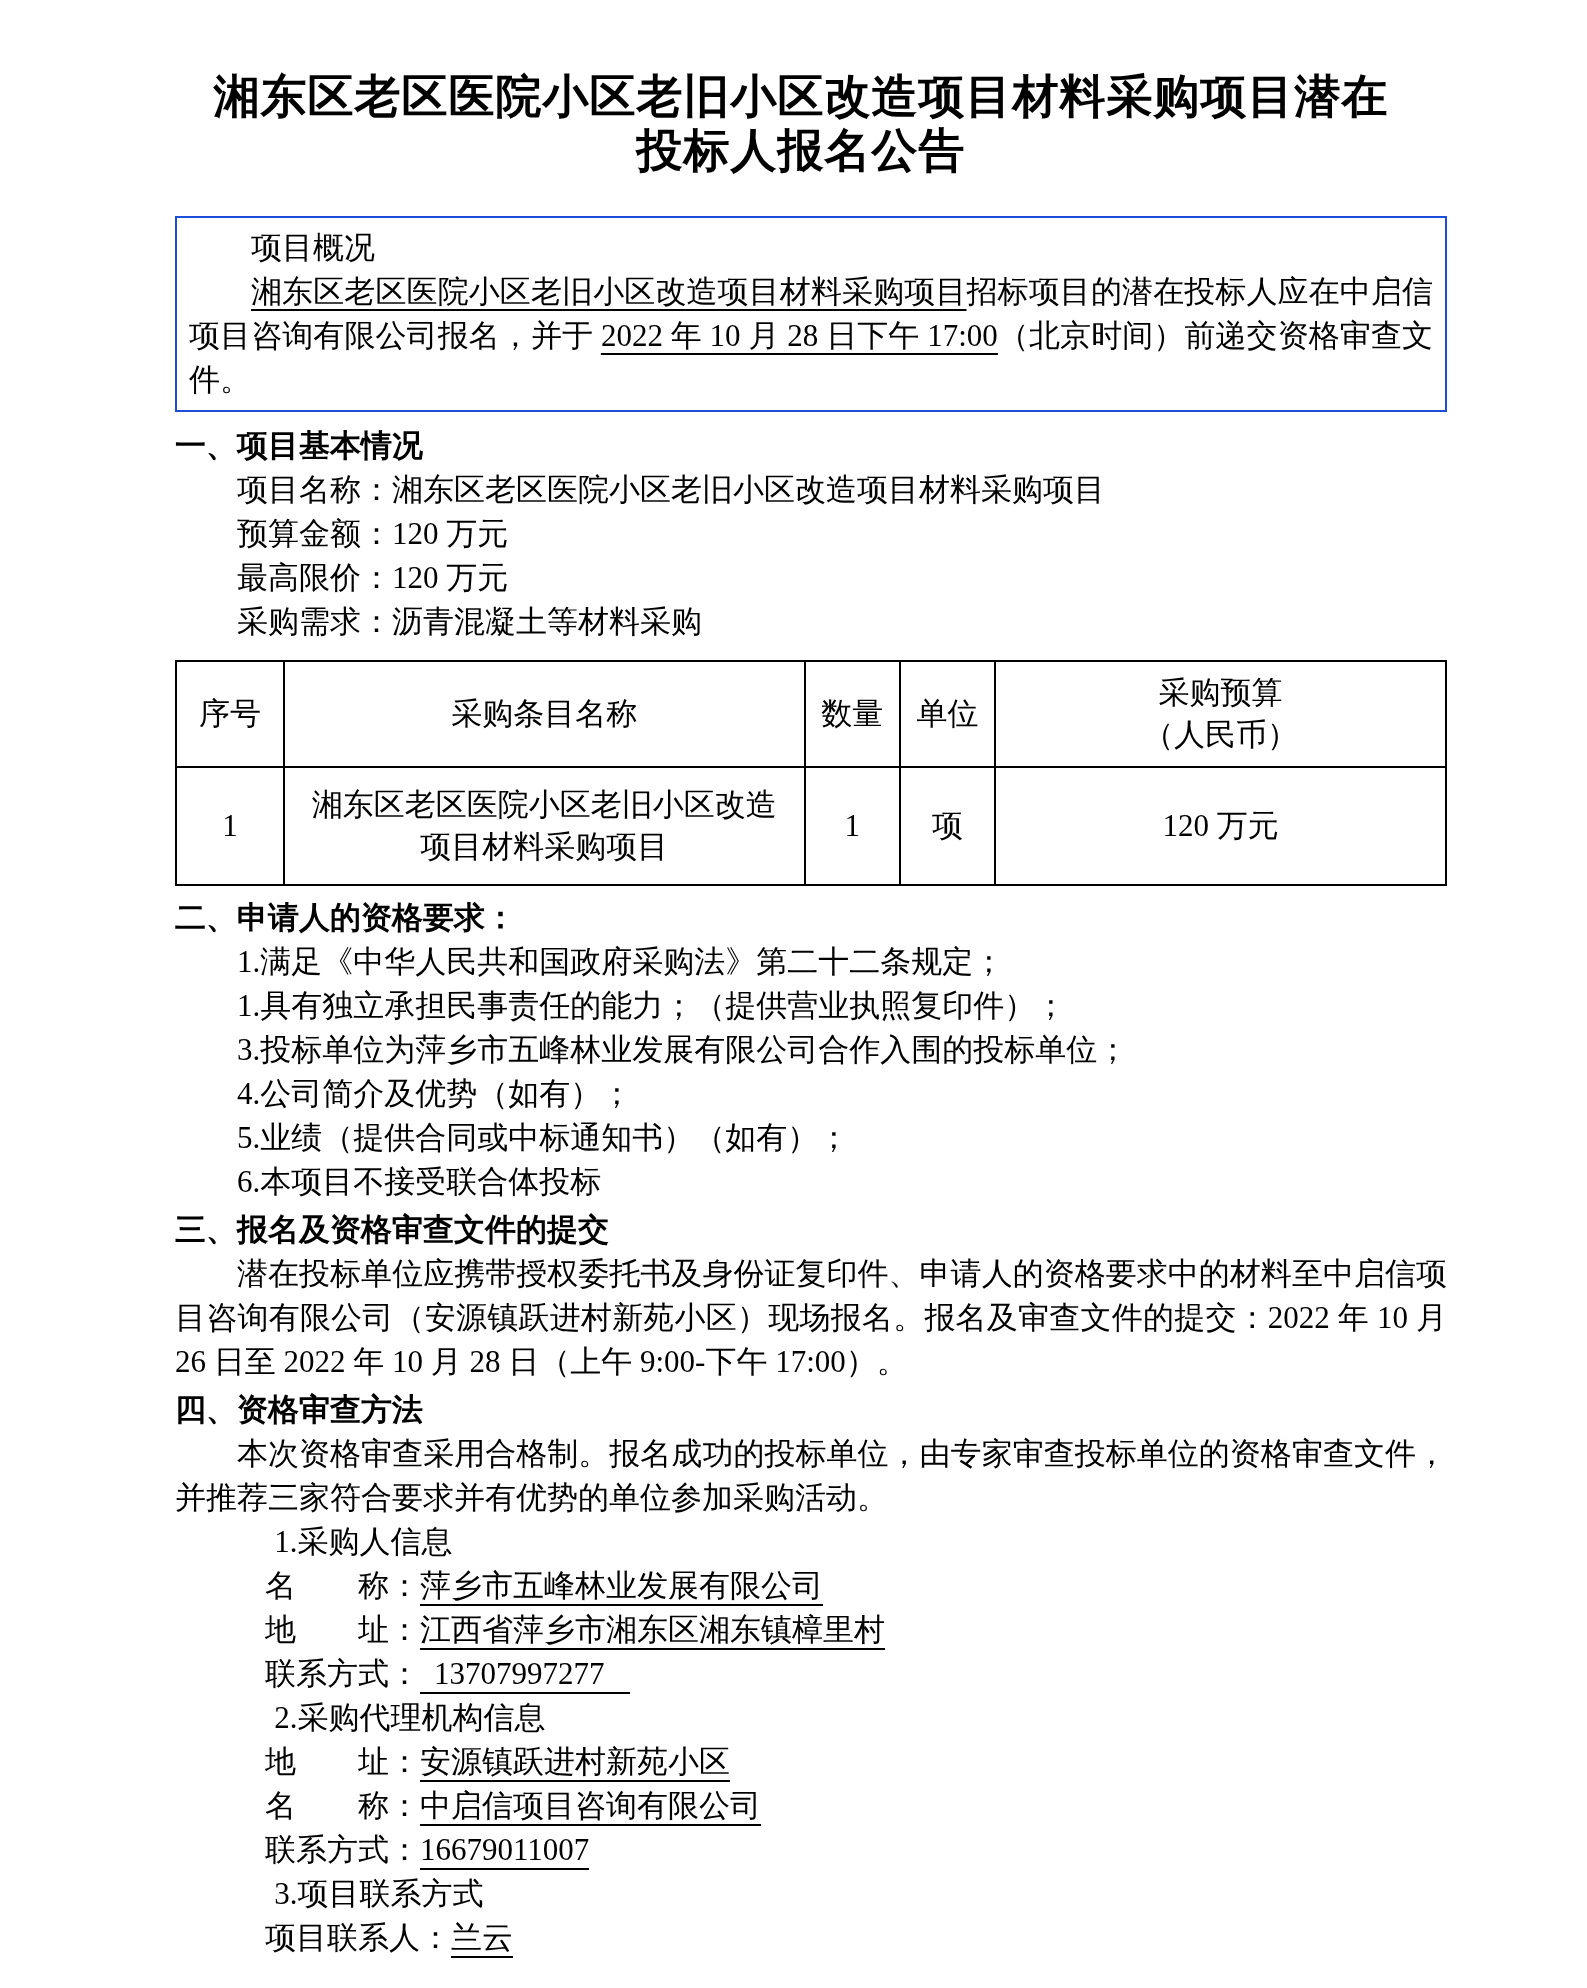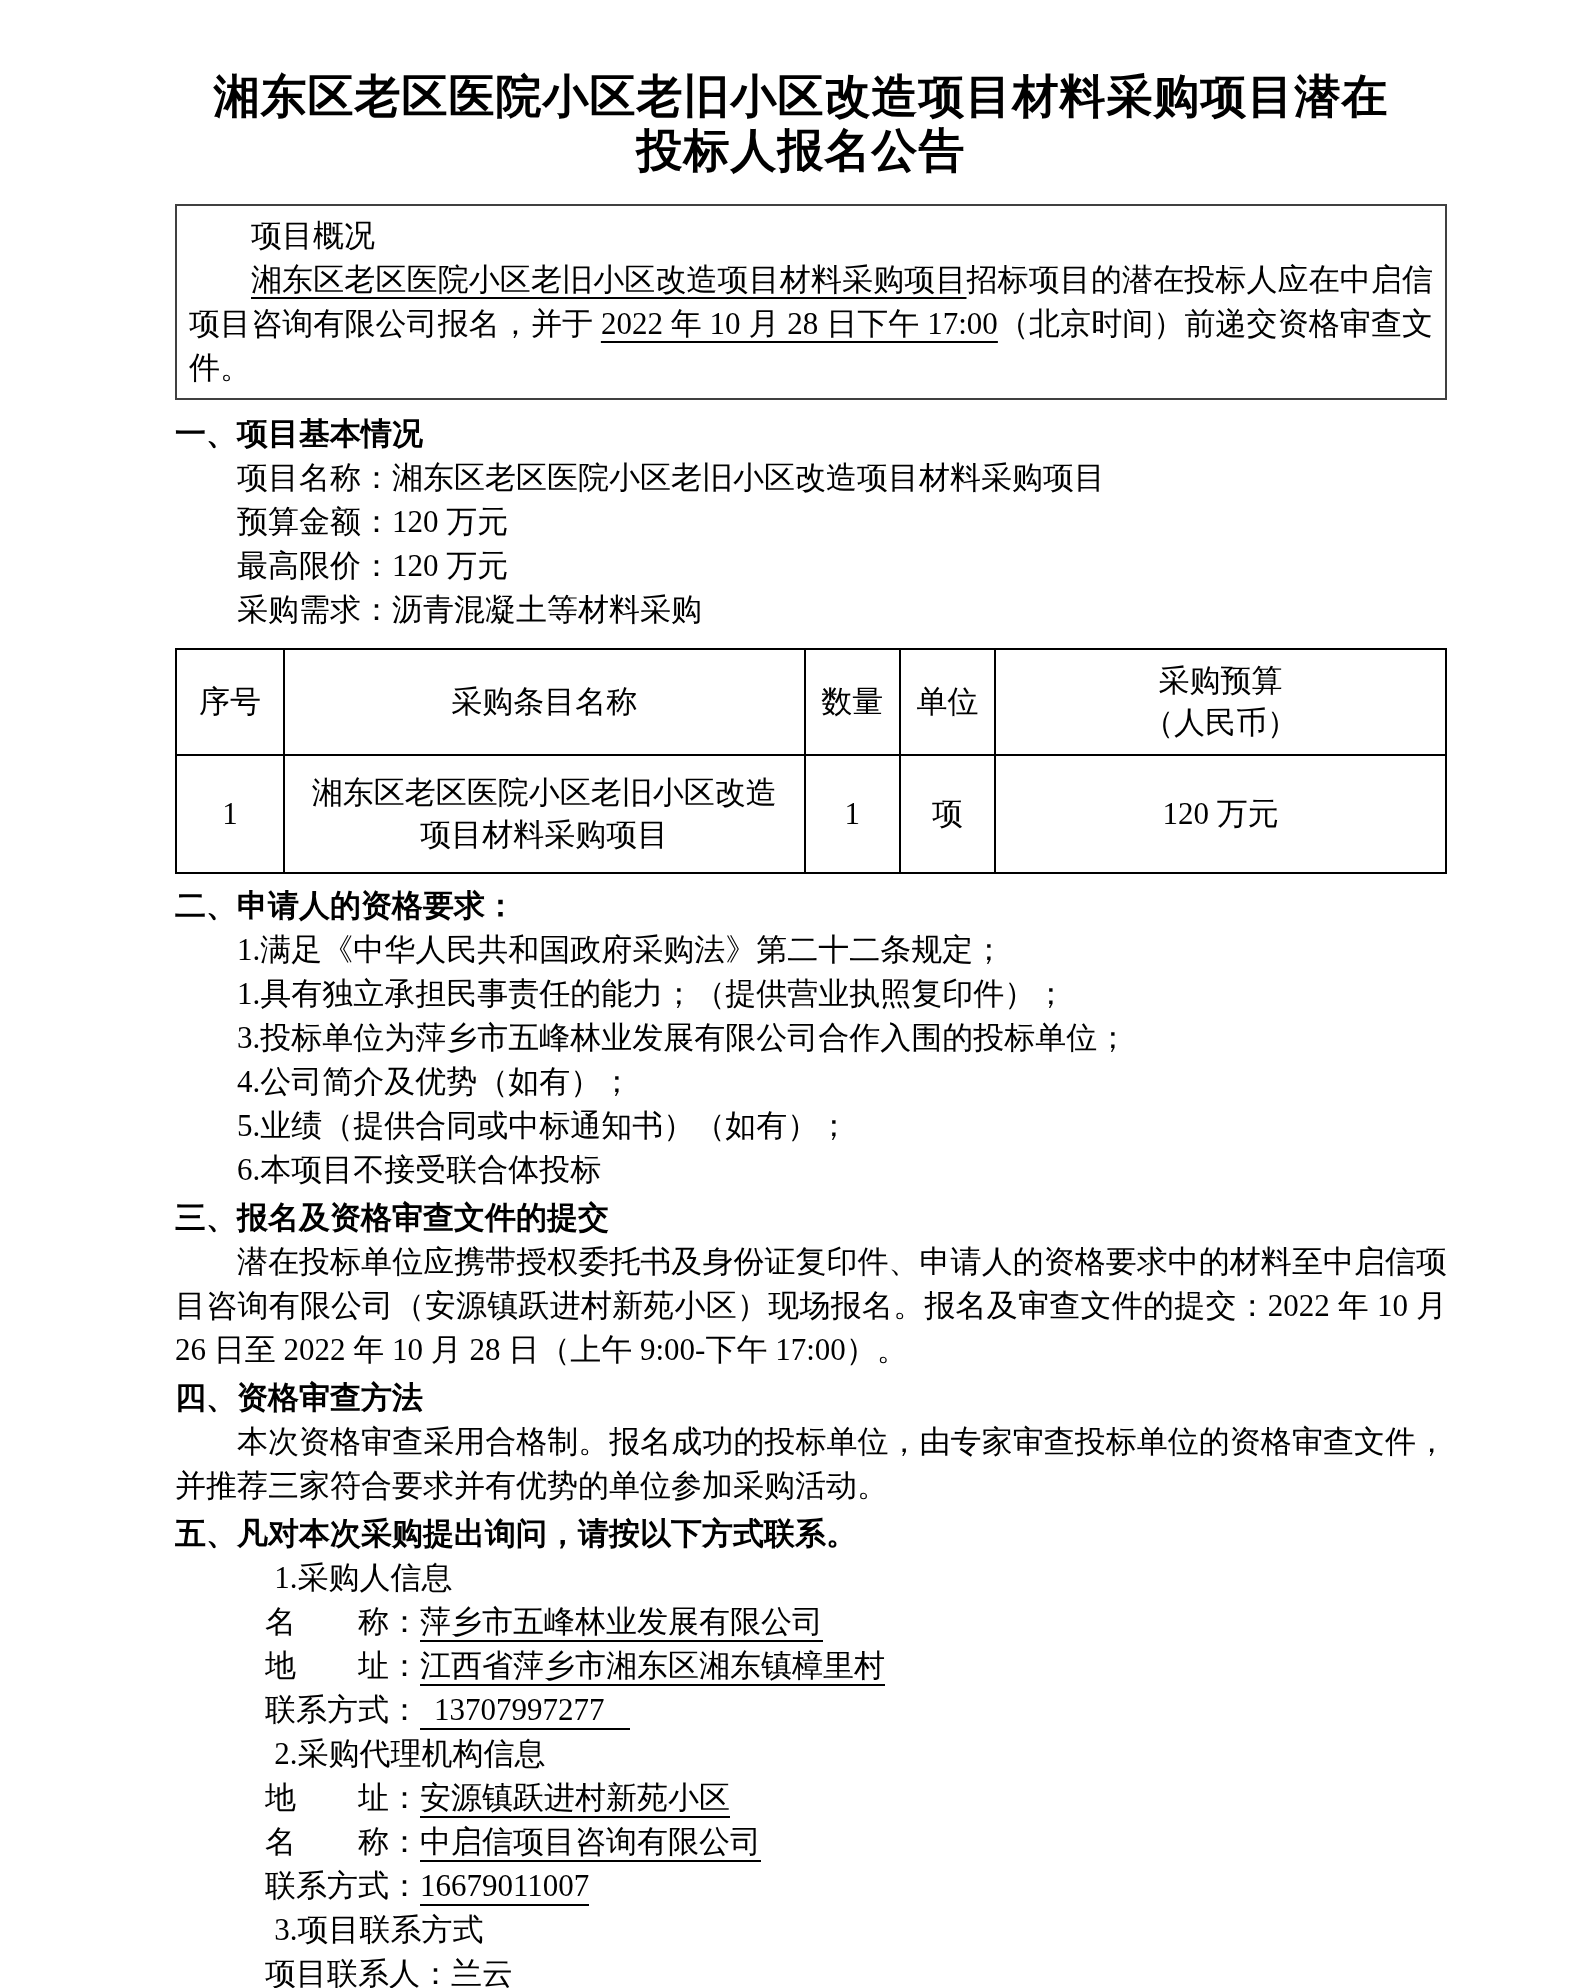--- a/index.html
+++ b/index.html
@@ -6,21 +6,21 @@
   .page{
     width:1587px;height:1988px;background:#ffffff;color:#000000;
     box-sizing:border-box;padding:70px 140px 0 175px;overflow:hidden;
     font-family:"Liberation Serif","DejaVu Serif",serif;
   }
   .doc-title{
     font-size:46px;line-height:54px;font-weight:bold;text-align:center;
     letter-spacing:1px;margin:0 -20px 0 -40px;
   }
   .overview-box{
-    border:2px solid #404040;margin-top:26px;padding:8px 12px;
+    border:2px solid #1d4ed8;margin-top:38px;padding:8px 12px;
     font-size:31px;line-height:44px;text-align:justify;
   }
   .indent2{text-indent:2em;}
   .uline{
     text-decoration:underline;text-decoration-thickness:2px;text-underline-offset:7px;
   }
   .sec-heading{
     font-family:"Liberation Sans","DejaVu Sans",sans-serif;
     font-weight:bold;font-size:31px;line-height:44px;margin-top:4px;
   }
@@ -96,21 +96,20 @@
   <div class="body-line">4.公司简介及优势（如有）；</div>
   <div class="body-line">5.业绩（提供合同或中标通知书）（如有）；</div>
   <div class="body-line">6.本项目不接受联合体投标</div>
 
   <div class="sec-heading">三、报名及资格审查文件的提交</div>
   <div class="para">潜在投标单位应携带授权委托书及身份证复印件、申请人的资格要求中的材料至中启信项目咨询有限公司（安源镇跃进村新苑小区）现场报名。报名及审查文件的提交：2022 年 10 月 26 日至 2022 年 10 月 28 日（上午 9:00-下午 17:00）。</div>
 
   <div class="sec-heading">四、资格审查方法</div>
   <div class="para">本次资格审查采用合格制。报名成功的投标单位，由专家审查投标单位的资格审查文件，并推荐三家符合要求并有优势的单位参加采购活动。</div>
 
-  <div class="sec-heading">五、凡对本次采购提出询问，请按以下方式联系。</div>
 
   <div class="contact-num">1.采购人信息</div>
   <div class="contact-line"><span>名　　称：</span><span class="uval">萍乡市五峰林业发展有限公司</span></div>
   <div class="contact-line"><span>地　　址：</span><span class="uval">江西省萍乡市湘东区湘东镇樟里村</span></div>
   <div class="contact-line"><span>联系方式：</span><span class="uval uval-pad">13707997277</span></div>
 
   <div class="contact-num">2.采购代理机构信息</div>
   <div class="contact-line"><span>地　　址：</span><span class="uval">安源镇跃进村新苑小区</span></div>
   <div class="contact-line"><span>名　　称：</span><span class="uval">中启信项目咨询有限公司</span></div>
   <div class="contact-line"><span>联系方式：</span><span class="uval">16679011007</span></div>

